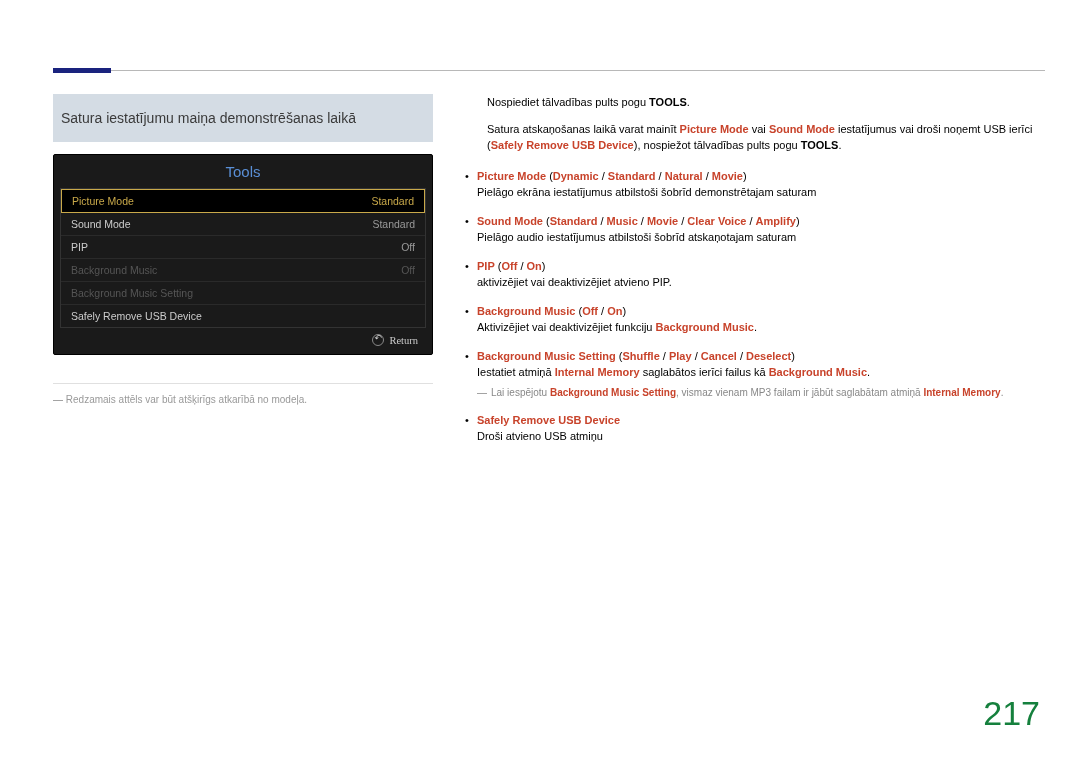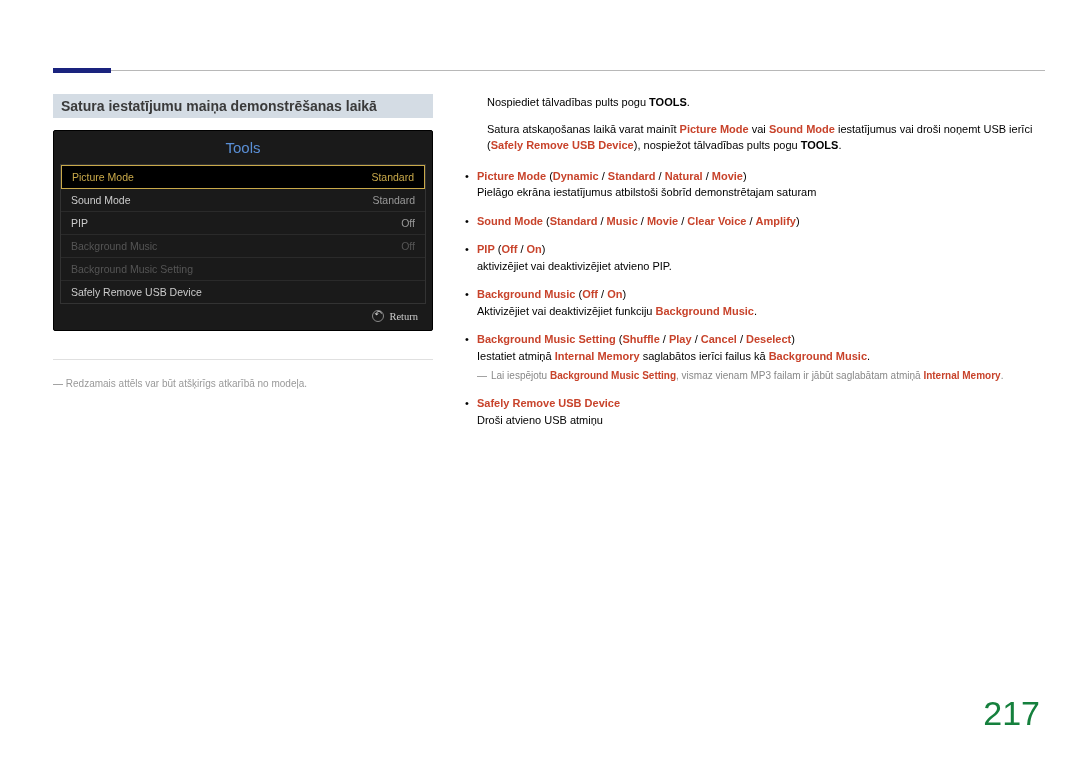--- a/index.html
+++ b/index.html
@@ -33,23 +33,23 @@
     left: 53px;
     right: 35px;
     display: flex;
     gap: 30px;
   }
   .left-col { width: 380px; flex-shrink: 0; }
   .right-col { flex: 1; font-size: 11px; line-height: 1.5; }
   .section-title {
     background: #d4dce4;
     color: #3a3a3a;
-    font-weight: 700;
+    font-weight: 400;
     font-size: 14px;
-    padding: 4px 8px;
+    padding: 16px 8px;
     margin-bottom: 12px;
     display: inline-block;
     width: 100%;
   }
   .tools-box {
     background: #1a1a1a;
     border: 1px solid #000;
     border-radius: 2px;
     font-size: 11px;
     color: #ccc;
@@ -90,21 +90,21 @@
     gap: 5px;
     font-size: 10.5px;
     color: #ccc;
     font-family: Liberation Serif, serif;
   }
   .caption {
     font-size: 10px;
     color: #999;
     margin-top: 28px;
     border-top: 1px solid #e0e0e0;
-    padding-top: 18px;
+    padding-top: 10px;
   }
   .caption::before { content: "― "; color: #888; }
   .right-col p { margin-bottom: 4px; margin-left: 24px; }
   .right-col .intro { margin-bottom: 10px; }
   .right-col ul { list-style: none; margin-top: 14px; }
   .right-col li { position: relative; padding-left: 14px; margin-bottom: 12px; }
   .right-col li::before { content: "•"; position: absolute; left: 2px; top: 0; }
   .bold { font-weight: 700; }
   .red { color: #c8432b; font-weight: 700; }
   .note {
@@ -193,20 +193,21 @@
       <span>Satura atskaņošanas laikā varat mainīt </span><span class="red">Picture Mode</span><span> vai </span><span class="red">Sound Mode</span><span> iestatījumus vai droši noņemt USB ierīci (</span><span class="red">Safely Remove USB Device</span><span>), nospiežot tālvadības pults pogu </span><span class="bold">TOOLS</span><span>.</span>
     </p>
 
     <ul>
       <li>
         <span class="red">Picture Mode</span> (<span class="red">Dynamic</span> / <span class="red">Standard</span> / <span class="red">Natural</span> / <span class="red">Movie</span>)<br>
         <span>Pielāgo ekrāna iestatījumus atbilstoši šobrīd demonstrētajam saturam</span>
       </li>
       <li>
         <span class="red">Sound Mode</span> (<span class="red">Standard</span> / <span class="red">Music</span> / <span class="red">Movie</span> / <span class="red">Clear Voice</span> / <span class="red">Amplify</span>)<br>
+        <span>Pielāgo audio iestatījumus atbilstoši šobrīd atskaņotajam saturam</span>
       </li>
       <li>
         <span class="red">PIP</span> (<span class="red">Off</span> / <span class="red">On</span>)<br>
         <span>aktivizējiet vai deaktivizējiet atvieno PIP.</span>
       </li>
       <li>
         <span class="red">Background Music</span> (<span class="red">Off</span> / <span class="red">On</span>)<br>
         <span>Aktivizējiet vai deaktivizējiet funkciju </span><span class="red">Background Music</span><span>.</span>
       </li>
       <li>

